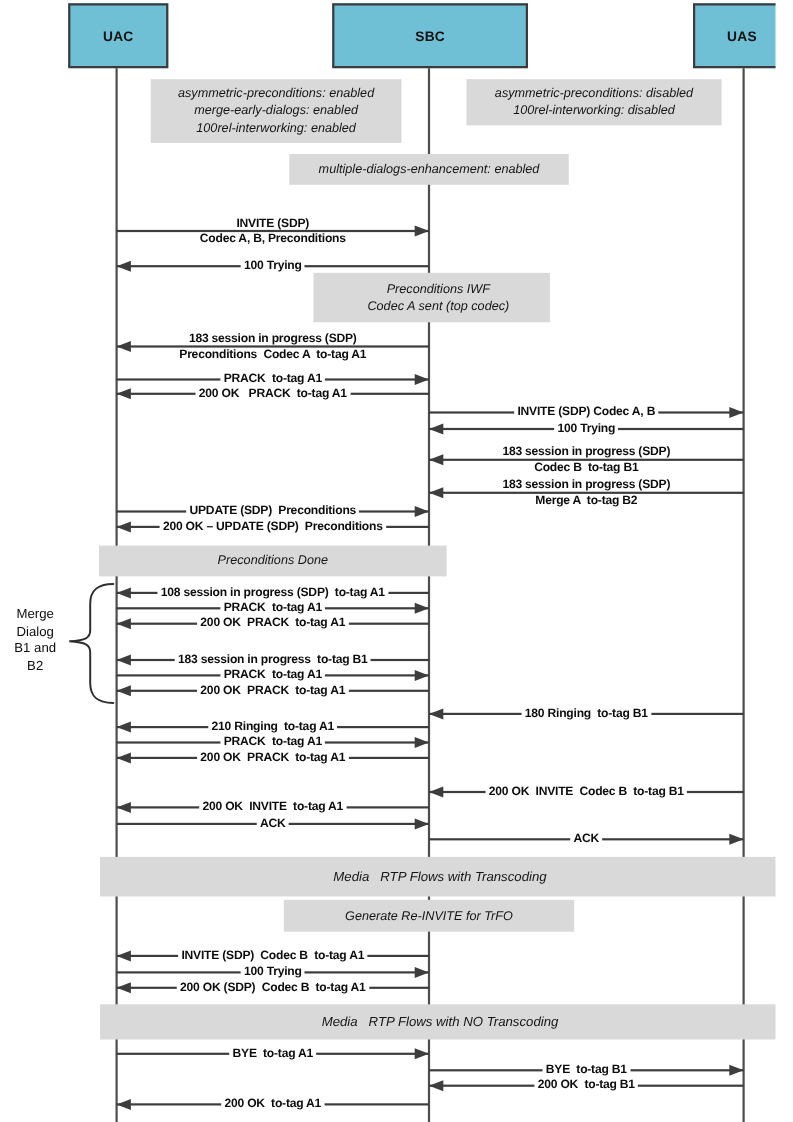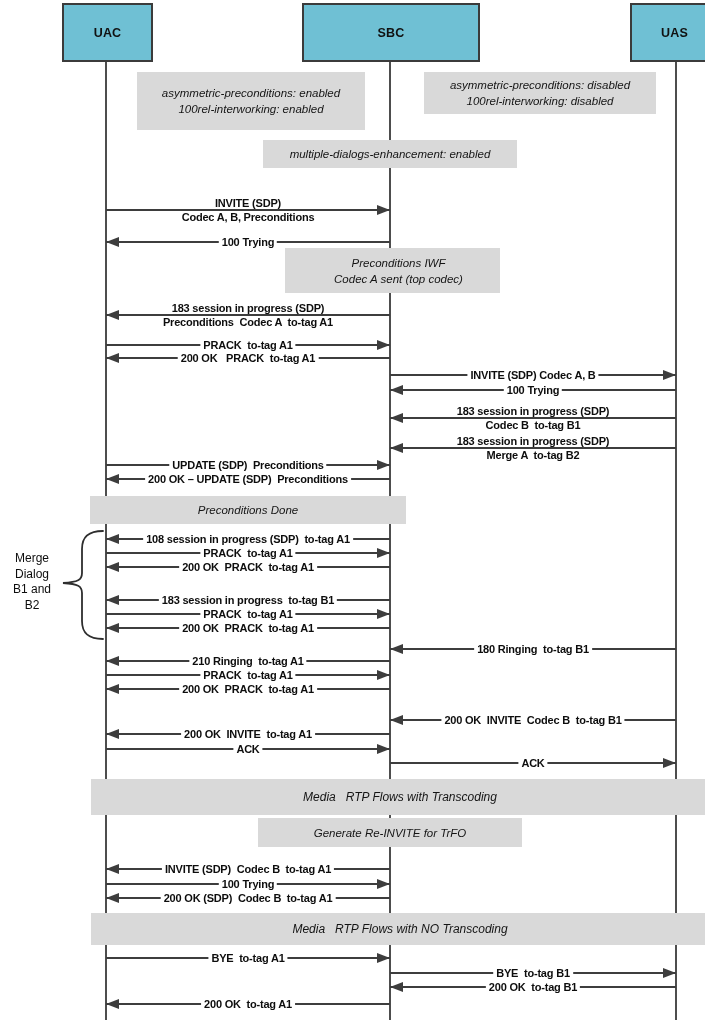--- a/index.html
+++ b/index.html
@@ -54,20 +54,21 @@
   <div class="actor" style="left:630px;width:89px;">
     <span>UAS</span>
   </div>
 
   <div class="lifeline" style="left:105px;"></div>
   <div class="lifeline" style="left:389px;"></div>
   <div class="lifeline" style="left:675px;"></div>
 
   <div class="note" style="left:137px;top:72px;width:228px;height:58px;">
     <div class="nl pre">asymmetric-preconditions: enabled</div>
+    <div class="nl pre">merge-early-dialogs: enabled</div>
     <div class="nl pre">100rel-interworking: enabled</div>
   </div>
   <div class="note" style="left:424px;top:72px;width:232px;height:42px;">
     <div class="nl pre">asymmetric-preconditions: disabled</div>
     <div class="nl pre">100rel-interworking: disabled</div>
   </div>
   <div class="note" style="left:263px;top:140px;width:254px;height:28px;">
     <div class="nl pre">multiple-dialogs-enhancement: enabled</div>
   </div>
 

